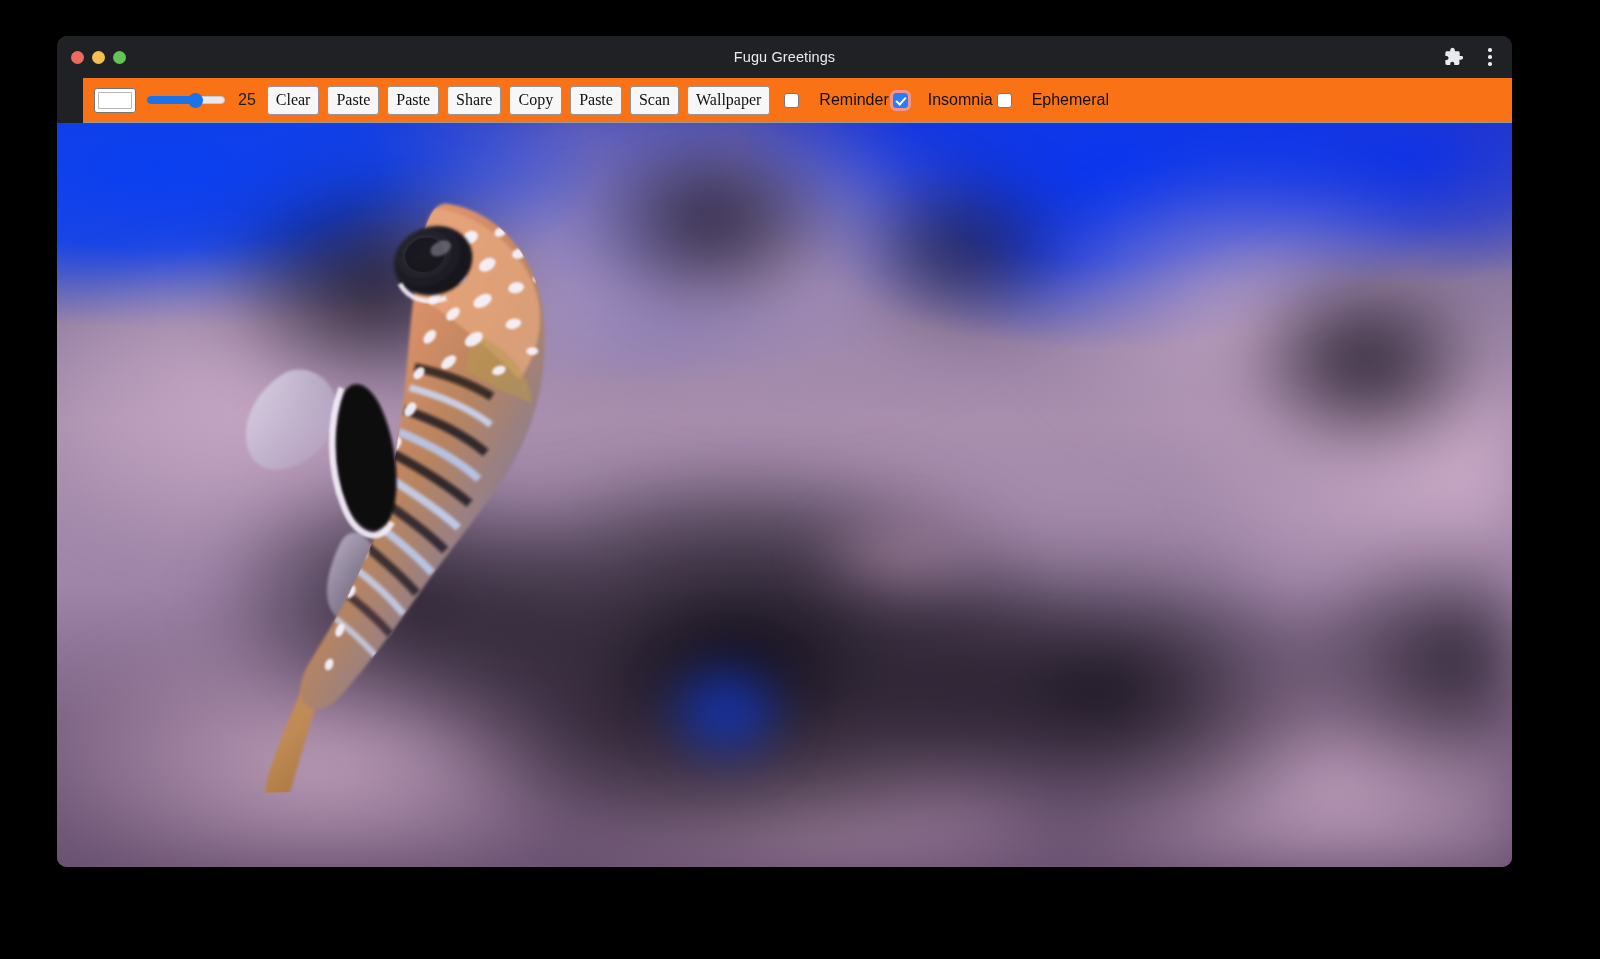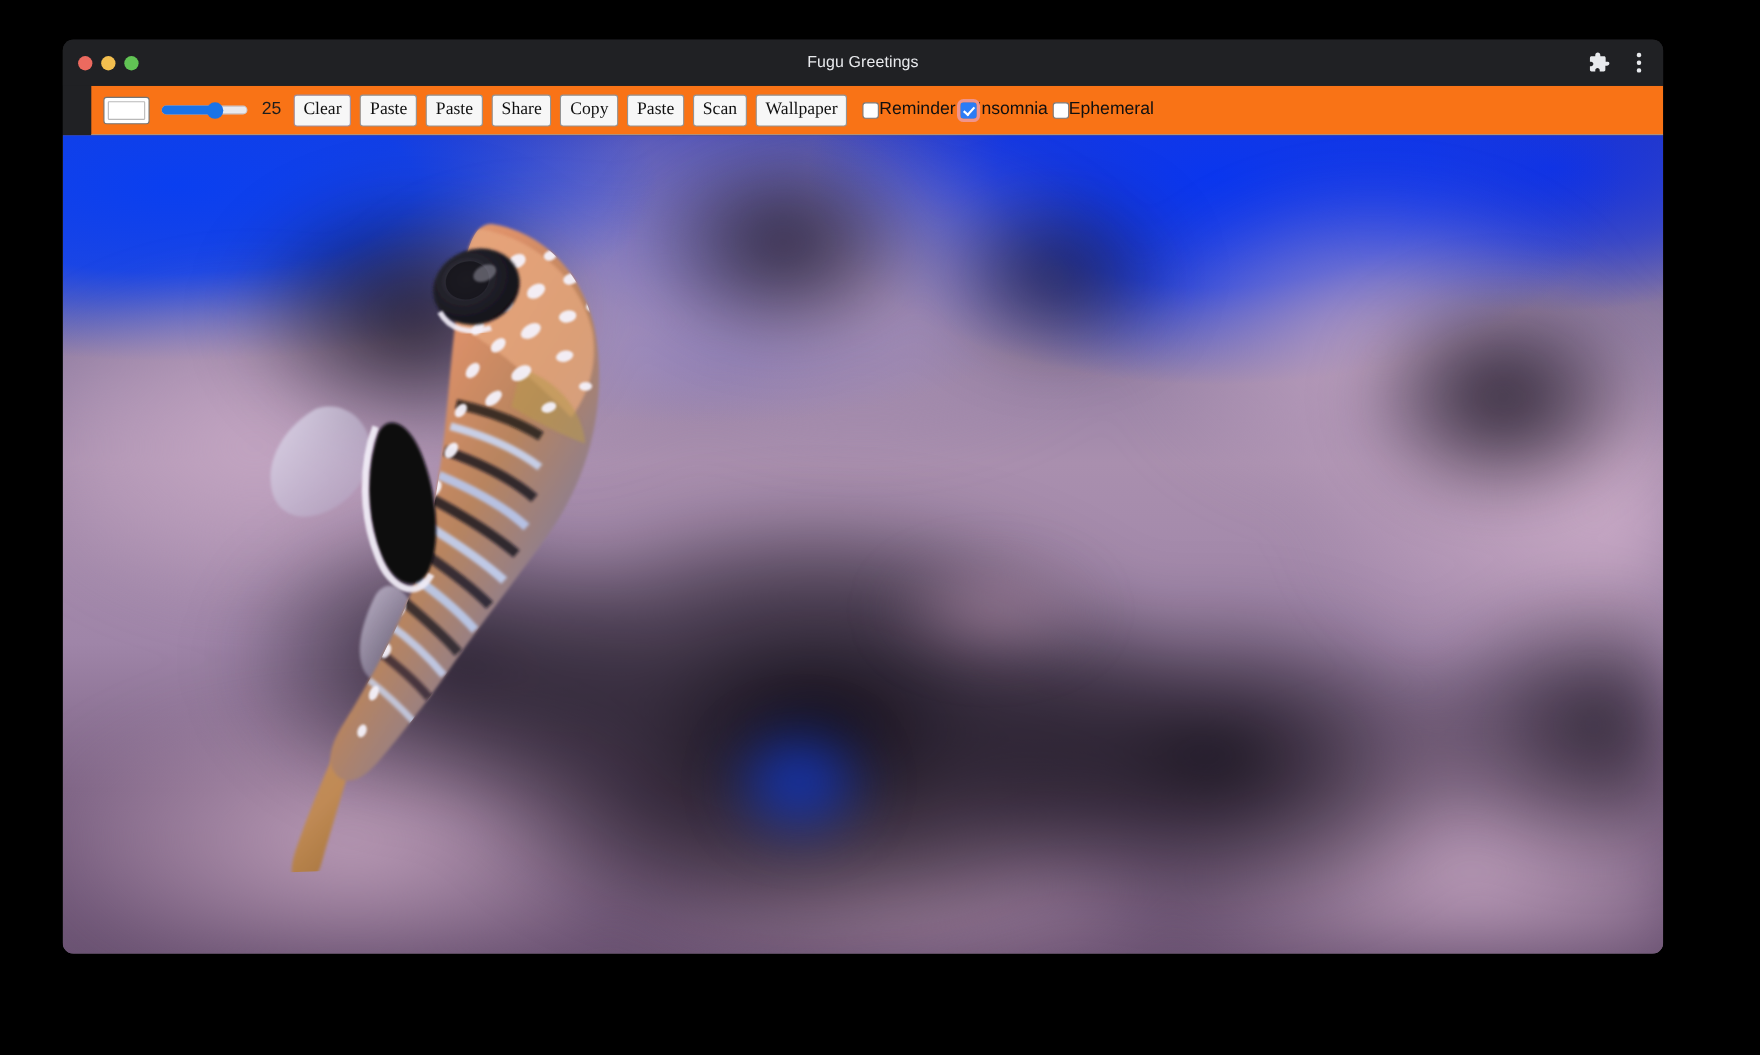--- a/index.html
+++ b/index.html
@@ -166,21 +166,21 @@
   
   .checks {
     display: flex;
     align-items: center;
     margin-left: 6px;
     gap: 0;
   }
   .check-item {
     display: flex;
     align-items: center;
-    gap: 0;
+    gap: 20px;
     margin-right: 4px;
   }
   .cb {
     position: relative;
     width: 15px; height: 15px;
     border: 1px solid #7a7a7a;
     border-radius: 3px;
     background: #ffffff;
     flex: none;
   }

